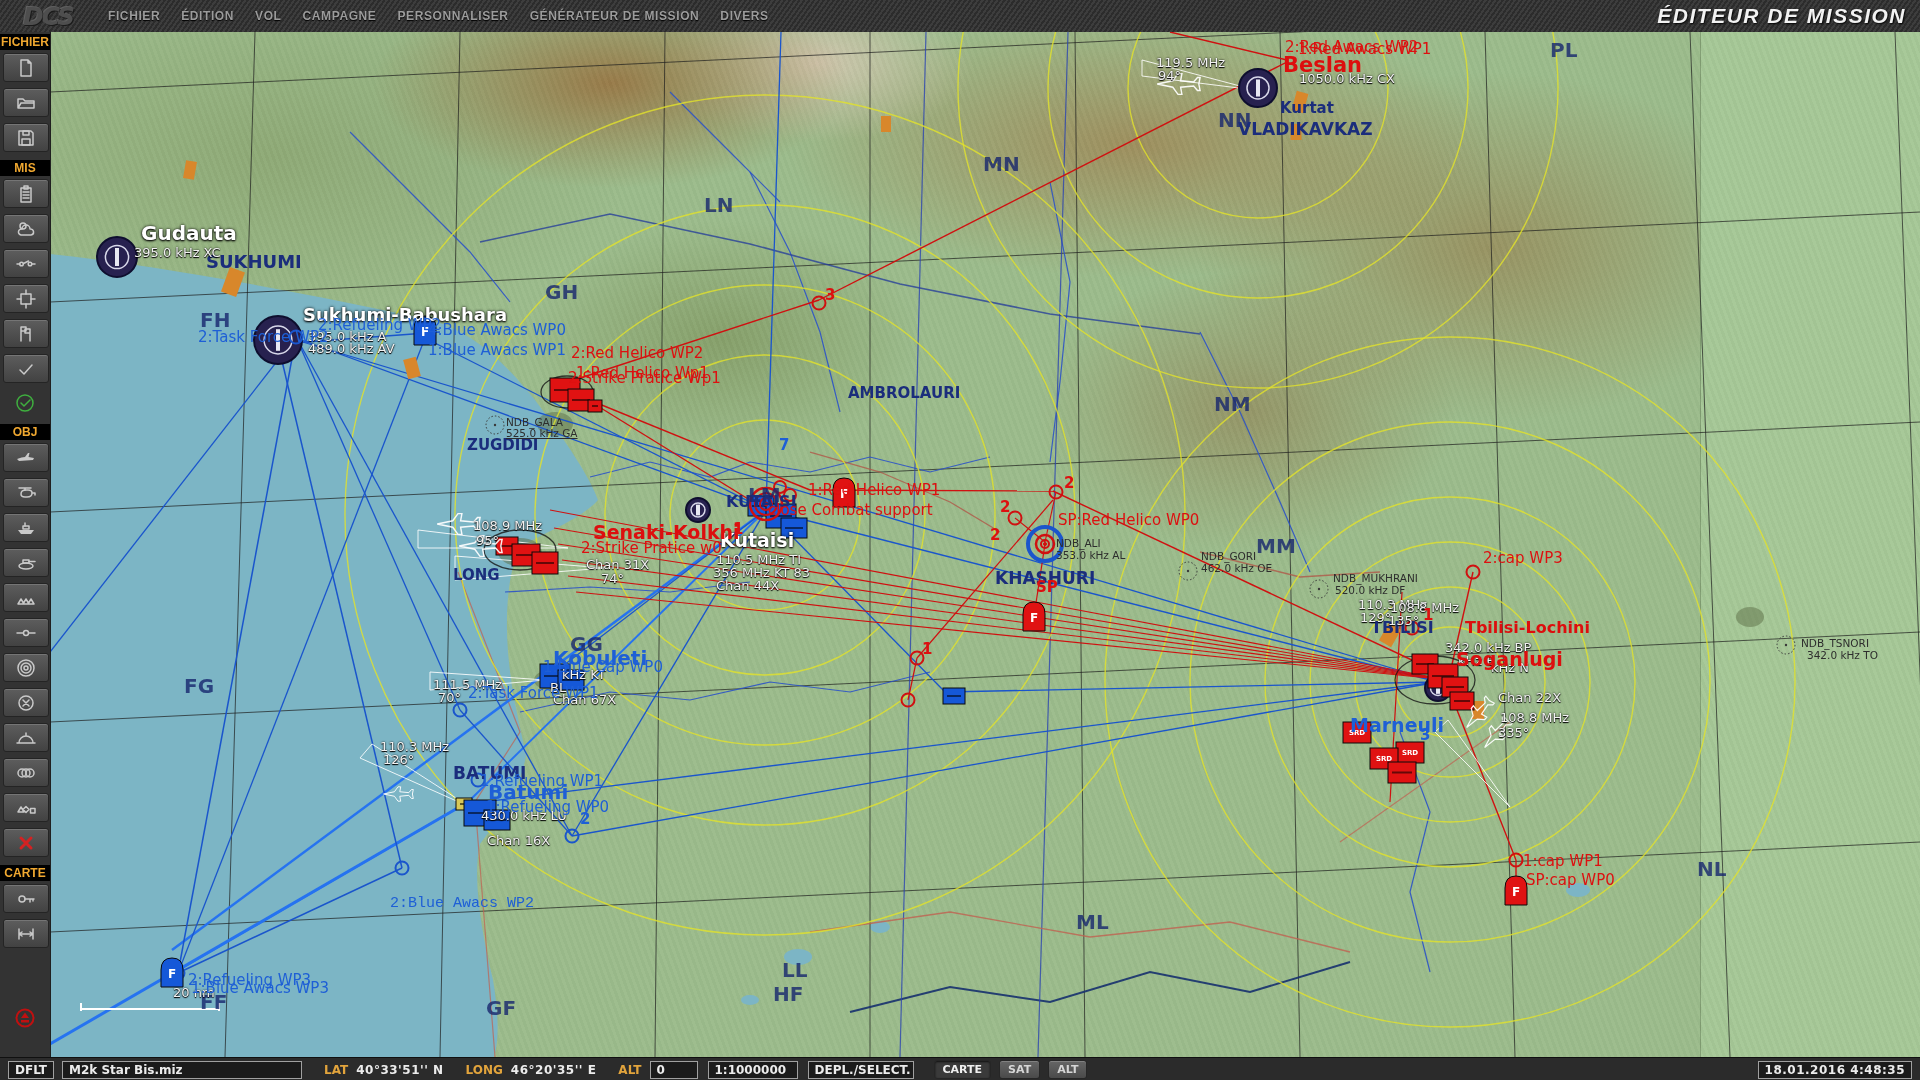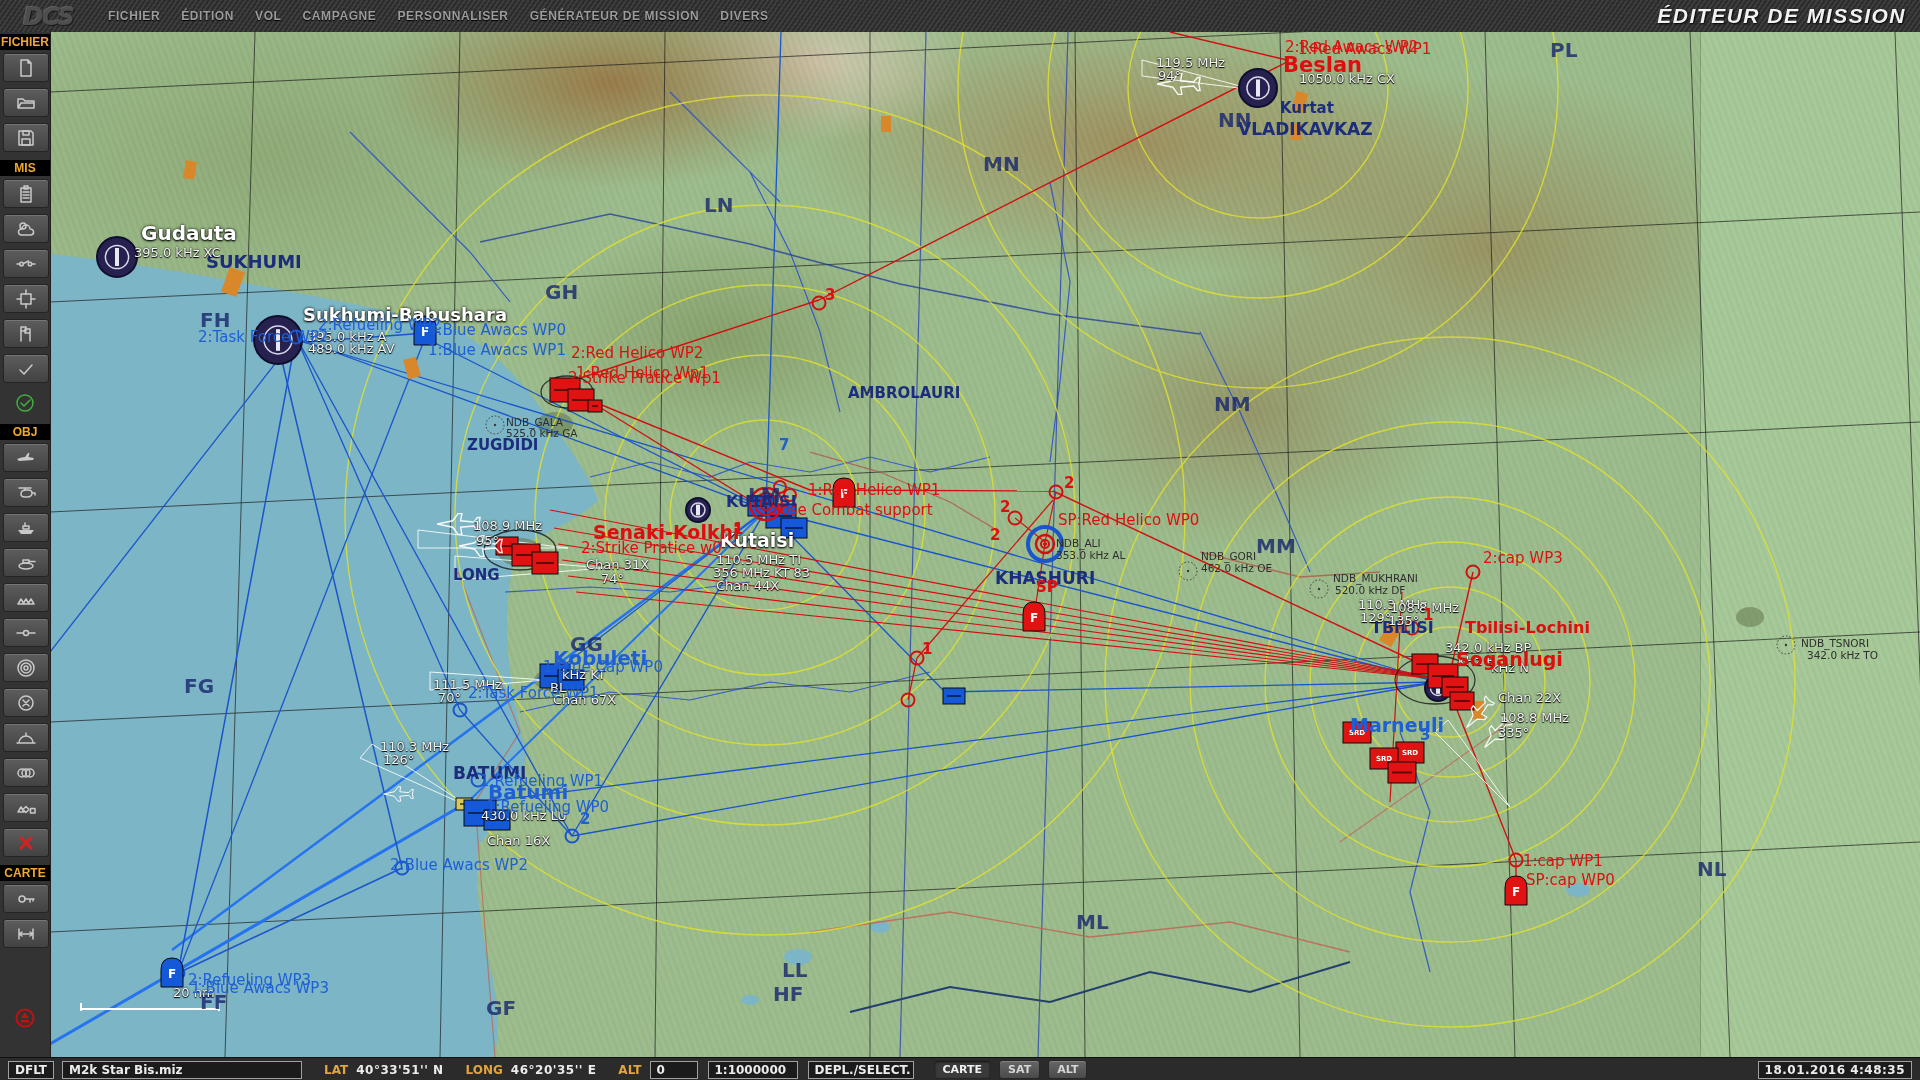--- a/index.html
+++ b/index.html
@@ -532,21 +532,21 @@
       <div class="lb freq" style="left: 1441px; top: 629px;">kHz N</div>
       <div class="lb freq" style="left: 1448px; top: 659px;">Chan 22X</div>
       <div class="lb freq" style="left: 1450px; top: 679px;">108.8 MHz</div>
       <div class="lb freq" style="left: 1448px; top: 694px;">335°</div>
       <div class="lb freq" style="left: 1308px; top: 566px;">110.3 MHz</div>
       <div class="lb freq" style="left: 1310px; top: 579px;">129°</div>
       <div class="lb freq" style="left: 1340px; top: 569px;">108.8 MHz</div>
       <div class="lb freq" style="left: 1338px; top: 582px;">135°</div>
       <div class="lb freq" style="left: 123px; top: 954px;">20 nm</div>
       <div class="lb ndb" style="left: 456px; top: 385px;">NDB_GALA</div>
-      <div class="lb ndb" style="left: 456px; top: 396px;">525.0 kHz GA</div>
+      <div class="lb ndb" style="left: 456px; top: 396px; text-decoration: underline;">525.0 kHz GA</div>
       <div class="lb ndb" style="left: 1006px; top: 506px;">NDB_ALI</div>
       <div class="lb ndb" style="left: 1006px; top: 518px;">353.0 kHz AL</div>
       <div class="lb ndb" style="left: 1151px; top: 519px;">NDB_GORI</div>
       <div class="lb ndb" style="left: 1151px; top: 531px;">462.0 kHz OE</div>
       <div class="lb ndb" style="left: 1283px; top: 541px;">NDB_MUKHRANI</div>
       <div class="lb ndb" style="left: 1285px; top: 553px;">520.0 kHz DF</div>
       <div class="lb ndb" style="left: 1751px; top: 606px;">NDB_TSNORI</div>
       <div class="lb ndb" style="left: 1757px; top: 618px;">342.0 kHz TO</div>
       <div class="lb red" style="left: 1235px; top: 8px;">2:Red Awacs WP2</div>
       <div class="lb red" style="left: 1248px; top: 10px;">1:Red Awacs WP1</div>
@@ -573,21 +573,21 @@
       <div class="lb rnum" style="left: 986px; top: 548px;">SP</div>
       <div class="lb rnum" style="left: 683px; top: 490px;">1</div>
       <div class="lb blue" style="left: 148px; top: 298px;">2:Task Force WP2</div>
       <div class="lb blue" style="left: 268px; top: 286px;">2:Refueling WP2</div>
       <div class="lb blue" style="left: 378px; top: 291px;">4:Blue Awacs WP0</div>
       <div class="lb blue" style="left: 378px; top: 311px;">1:Blue Awacs WP1</div>
       <div class="lb blue" style="left: 493px; top: 628px;">1:Blue Cap WP0</div>
       <div class="lb blue" style="left: 418px; top: 654px;">2:Task Force WP1</div>
       <div class="lb blue" style="left: 430px; top: 742px;">1:Refueling WP1</div>
       <div class="lb blue" style="left: 436px; top: 768px;">1:Refueling WP0</div>
-      <div class="lb blue" style="left: 340px; top: 826px;">2:Blue Awacs WP2</div>
+      <div class="lb blue" style="left: 340px; top: 864px; font-family: Liberation Mono, monospace;">2:Blue Awacs WP2</div>
       <div class="lb blue" style="left: 138px; top: 941px;">2:Refueling WP3</div>
       <div class="lb blue" style="left: 141px; top: 949px;">1:Blue Awacs WP3</div>
       <div class="lb bluebig" style="left: 503px; top: 616px; font-size: 20px;">Kobuleti</div>
       <div class="lb bluebig" style="left: 438px; top: 750px; font-size: 20px;">Batumi</div>
       <div class="lb bluebig" style="left: 1300px; top: 684px;">Marneuli</div>
       <div class="lb bnum" style="left: 729px; top: 406px;">7</div>
       <div class="lb bnum" style="left: 530px; top: 780px;">2</div>
       <div class="lb bnum" style="left: 1370px; top: 696px;">3</div>
     </div>
 </div>

